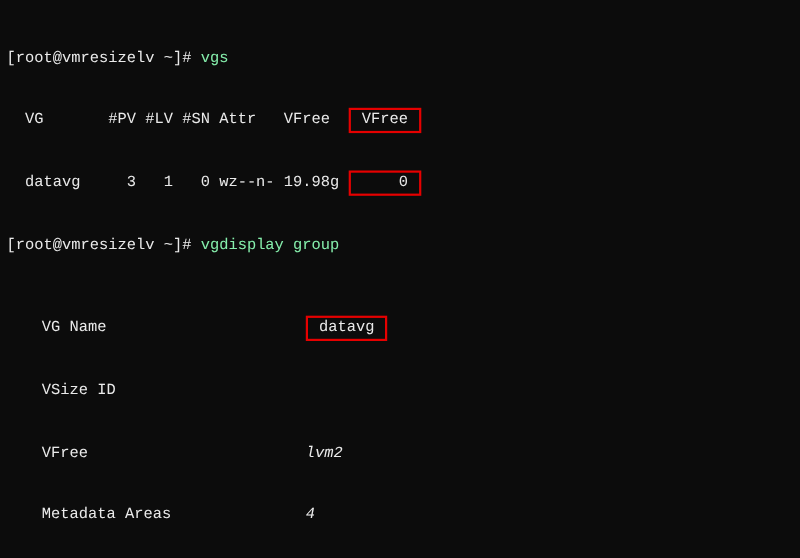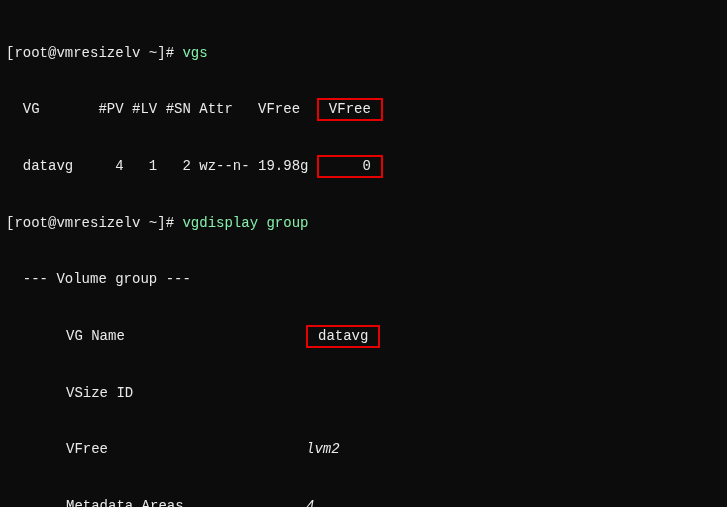--- a/index.html
+++ b/index.html
@@ -24,38 +24,37 @@
   }
   .box-red {
     border: 2px solid #e60000;
     display: inline-block;
     padding: 0 10px;
     margin: -2px 0;
     vertical-align: baseline;
   }
   .prompt { color: #eaeaea; text-align: center; }
   .cmd { color: #86efac; font-family: Liberation Mono, monospace; }
-  .label-col { display:inline-block; width: 240px; margin-left: 28px; }
+  .label-col { display:inline-block; width: 240px; }
   .indent4  { padding-left: 32px; display:inline-block; }
   .val { color:#eaeaea;font-style:italic; }
 </style>
 </head>
 <body>
 
 <div class="term">
 
 <span class="line"><span class="prompt">[root@vmresizelv ~]# </span><span class="cmd">vgs</span></span>
 
 <span class="line"><span>  VG       #PV #LV #SN Attr   VFree  </span><span class="box-red"><span>VFree</span></span></span>
 
-<span class="line"><span>  datavg     4   1   2 wz--n- 19.98g</span> <span class="box-red"><span>    0</span></span></span>
+<span class="line"><span>  datavg     3   1   0 wz--n- 19.98g</span> <span class="box-red"><span>    0</span></span></span>
 
 <span class="line"><span class="prompt">[root@vmresizelv ~]# </span><span class="cmd">vgdisplay group</span></span>
 
-<span class="line">  --- Volume group ---</span>
 
 <span class="line"><span class="indent4"></span><span class="label-col">VG Name</span><span class="box-red"><span>datavg</span></span></span>
 
 <span class="line"><span class="indent4"></span><span class="label-col">VSize ID</span><span class="val"></span></span>
 
 <span class="line"><span class="indent4"></span><span class="label-col">VFree</span><span class="val">lvm2</span></span>
 
 <span class="line"><span class="indent4"></span><span class="label-col">Metadata Areas</span><span class="val">4</span></span>
 
 

